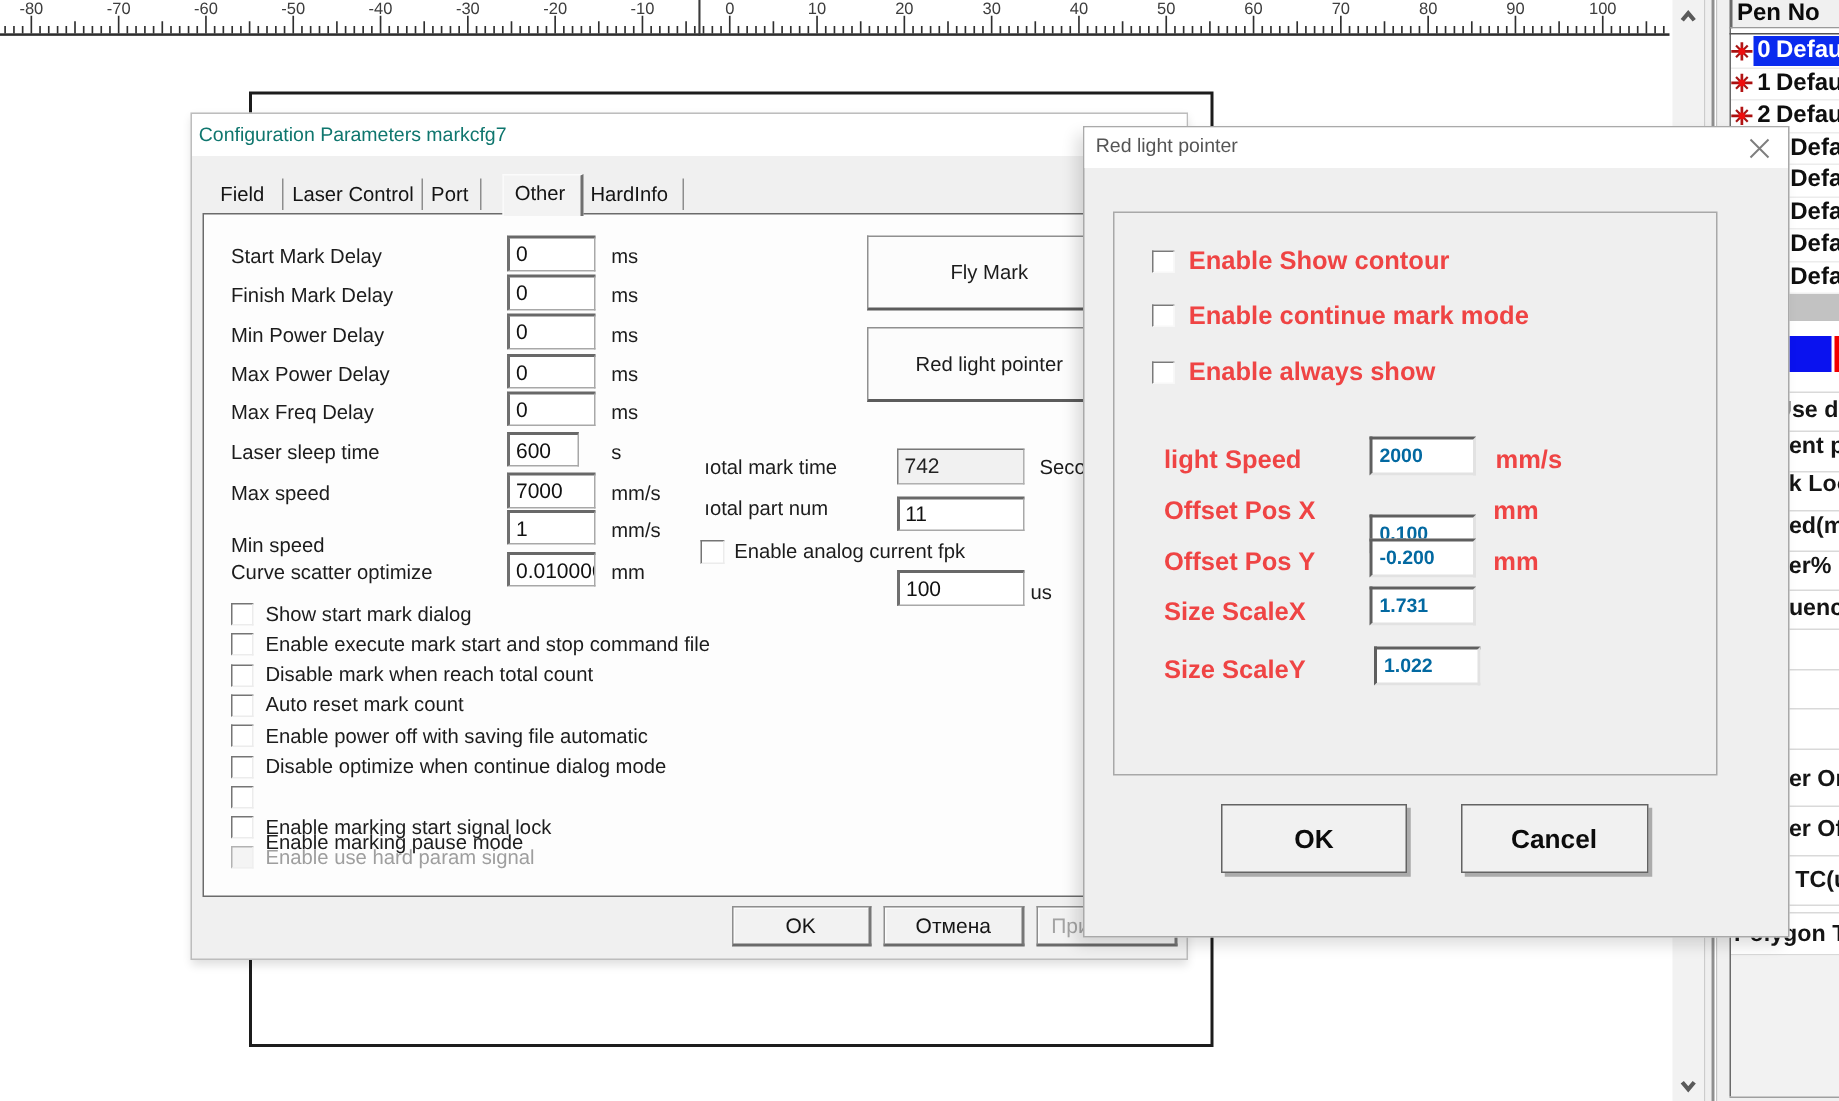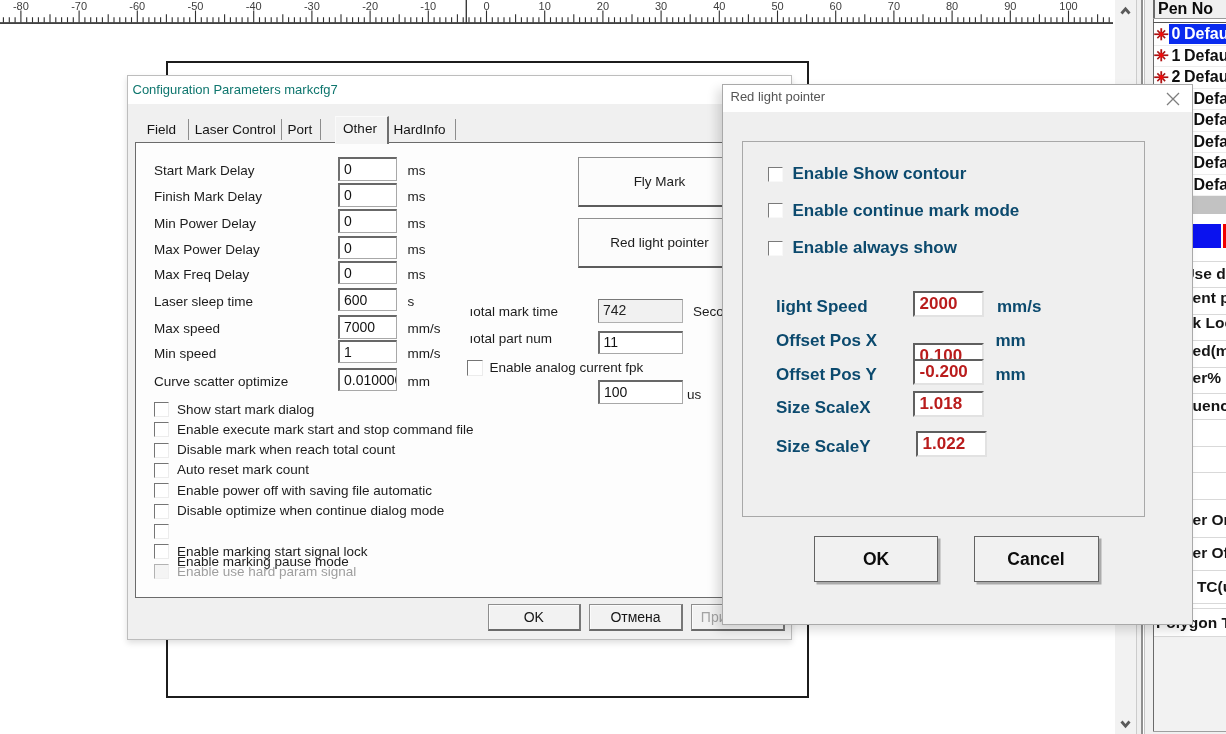--- a/index.html
+++ b/index.html
@@ -9,25 +9,25 @@
 .lbl{font-size:13.5px;color:#1c1c1c}
 .inp{position:absolute;background:#fff;border:1.4px solid #a8a8a8;border-top:2px solid #686868;border-left:2px solid #6f6f6f;
  font-size:14px;color:#111;padding:0 0 0 4px;overflow:hidden;white-space:nowrap;box-sizing:border-box}
 .cb{position:absolute;width:15px;height:15px;background:#fff;border:1.4px solid;
  border-color:#757575 #ececec #ececec #757575;border-top-width:1.8px;border-left-width:1.8px;box-sizing:border-box}
 .b1{position:absolute;background:#fcfcfc;border:1px solid #909090;border-bottom:2.5px solid #5c5c5c;
  font-size:13.5px;color:#1c1c1c;display:flex;align-items:center;justify-content:center;box-sizing:border-box}
 .btn1{position:absolute;background:#f2f2f2;border:1.2px solid #8e8e8e;border-bottom:2.2px solid #6a6a6a;
  border-right:2px solid #777;box-shadow:inset 1px 1px 0 #fbfbfb;
  font-size:14px;color:#161616;display:flex;align-items:center;justify-content:center;box-sizing:border-box}
-.bold2{font-weight:bold;font-size:17px;color:#0c4a6e}
+.bold2{font-weight:bold;font-size:17px;color:#ef4444}
 .cb2{position:absolute;width:15px;height:15px;background:#fff;border:1.8px solid;
  border-color:#7a7a7a #f8f8f8 #f8f8f8 #7a7a7a;box-sizing:border-box}
 .inp2{position:absolute;background:#fff;border:2px solid;border-color:#5f5f5f #e2e2e2 #e2e2e2 #5f5f5f;
- font-weight:bold;font-size:17px;color:#b91c1c;padding-left:5px;box-sizing:border-box;overflow:hidden;white-space:nowrap}
+ font-weight:bold;font-size:13px;color:#0369a1;padding-left:5px;box-sizing:border-box;overflow:hidden;white-space:nowrap}
 .btn2{position:absolute;background:#f1f1f1;border:1.5px solid #636363;box-shadow:2.5px 2.5px 0 #ababab;
  font-weight:bold;font-size:17.5px;color:#0c0c0c;display:flex;align-items:center;justify-content:center;box-sizing:border-box}
 .pr{position:absolute;white-space:nowrap;font-weight:bold;font-size:15.5px;color:#151515}
 .sep{position:absolute;background:#d9d9d9;height:1px}
 </style></head>
 <body>
 
 <div class="a" style="left:166px;top:60.5px;width:639px;height:633px;border:2.6px solid #1c1c1c;z-index:1"></div>
 <svg style="position:absolute;left:0;top:0" width="1114" height="26" viewBox="0 0 1114 26">
     <rect x="0" y="22.2" width="1113" height="1.7" fill="#2e2e2e"></rect>
@@ -169,26 +169,26 @@
     <div class="t lbl" style="left:154px;top:215.6px;line-height:16px">Min Power Delay</div>
     <div class="inp" style="left:338px;top:209.4px;width:59px;height:23.5px;line-height:20px">0</div>
     <div class="t lbl" style="left:407.5px;top:215.6px;line-height:16px">ms</div>
     <div class="t lbl" style="left:154px;top:241.8px;line-height:16px">Max Power Delay</div>
     <div class="inp" style="left:338px;top:235.6px;width:59px;height:23.5px;line-height:20px">0</div>
     <div class="t lbl" style="left:407.5px;top:241.8px;line-height:16px">ms</div>
     <div class="t lbl" style="left:154px;top:267.0px;line-height:16px">Max Freq Delay</div>
     <div class="inp" style="left:338px;top:260.8px;width:59px;height:23.5px;line-height:20px">0</div>
     <div class="t lbl" style="left:407.5px;top:267.0px;line-height:16px">ms</div>
     <div class="t lbl" style="left:154px;top:293.9px;line-height:16px">Laser sleep time</div>
-    <div class="inp" style="left:338px;top:287.7px;width:59px;height:23.5px;line-height:20px">600</div>
+    <div class="inp" style="left:338px;top:287.7px;width:48px;height:23.5px;line-height:20px">600</div>
     <div class="t lbl" style="left:407.5px;top:293.9px;line-height:16px">s</div>
     <div class="t lbl" style="left:154px;top:321.2px;line-height:16px">Max speed</div>
     <div class="inp" style="left:338px;top:315.0px;width:59px;height:23.5px;line-height:20px">7000</div>
     <div class="t lbl" style="left:407.5px;top:321.2px;line-height:16px">mm/s</div>
-    <div class="t lbl" style="left:154px;top:346.0px;line-height:16px">Min speed</div>
+    <div class="t lbl" style="left:154px;top:356px;line-height:16px">Min speed</div>
     <div class="inp" style="left:338px;top:339.8px;width:59px;height:23.5px;line-height:20px">1</div>
     <div class="t lbl" style="left:407.5px;top:346.0px;line-height:16px">mm/s</div>
     <div class="t lbl" style="left:154px;top:373.7px;line-height:16px">Curve scatter optimize</div>
     <div class="inp" style="left:338px;top:367.5px;width:59px;height:23.5px;line-height:20px">0.010000</div>
     <div class="t lbl" style="left:407.5px;top:373.7px;line-height:16px">mm</div>
     <div class="b1" style="left:578px;top:157px;width:163px;height:50px">Fly Mark</div>
     <div class="b1" style="left:578px;top:218px;width:163px;height:50px">Red light pointer</div>
     <div class="t lbl" style="left:469.5px;top:303.5px;line-height:16px">ıotal mark time</div>
     <div class="a" style="left:597.5px;top:299px;width:85px;height:23.5px;background:#f1f1f1;border:1.3px solid #b0b0b0;border-top:1.8px solid #787878;border-left:1.8px solid #7e7e7e;box-sizing:border-box;font-size:14px;color:#222;line-height:20px;padding-left:4.5px">742</div>
     <div class="t lbl" style="left:693px;top:303.5px;line-height:16px">Seconds</div>
@@ -237,17 +237,17 @@
     <div class="t bold2" style="left:776px;top:297.0px;line-height:20px">light Speed</div>
     <div class="inp2" style="left:912.6px;top:290.5px;width:71.5px;height:26px;line-height:22.5px">2000</div>
     <div class="t bold2" style="left:997px;top:297.0px;line-height:20px">mm/s</div>
     <div class="t bold2" style="left:776px;top:331.0px;line-height:20px">Offset Pos X</div>
     <div class="inp2" style="left:912.6px;top:343px;width:71.5px;height:26px;line-height:22.5px">0.100</div>
     <div class="t bold2" style="left:995.5px;top:331.0px;line-height:20px">mm</div>
     <div class="t bold2" style="left:776px;top:365.0px;line-height:20px">Offset Pos Y</div>
     <div class="inp2" style="left:912.6px;top:358.5px;width:71.5px;height:26px;line-height:22.5px">-0.200</div>
     <div class="t bold2" style="left:995.5px;top:365.0px;line-height:20px">mm</div>
     <div class="t bold2" style="left:776px;top:397.5px;line-height:20px">Size ScaleX</div>
-    <div class="inp2" style="left:912.6px;top:391.0px;width:71.5px;height:26px;line-height:22.5px">1.018</div>
+    <div class="inp2" style="left:912.6px;top:391.0px;width:71.5px;height:26px;line-height:22.5px">1.731</div>
     <div class="t bold2" style="left:776px;top:437.0px;line-height:20px">Size ScaleY</div>
     <div class="inp2" style="left:915.6px;top:430.5px;width:71.5px;height:26px;line-height:22.5px">1.022</div>
     <div class="btn2" style="left:814px;top:536px;width:124px;height:46px">OK</div>
     <div class="btn2" style="left:973.5px;top:536px;width:125px;height:46px">Cancel</div>
   </div>
 </body></html>

